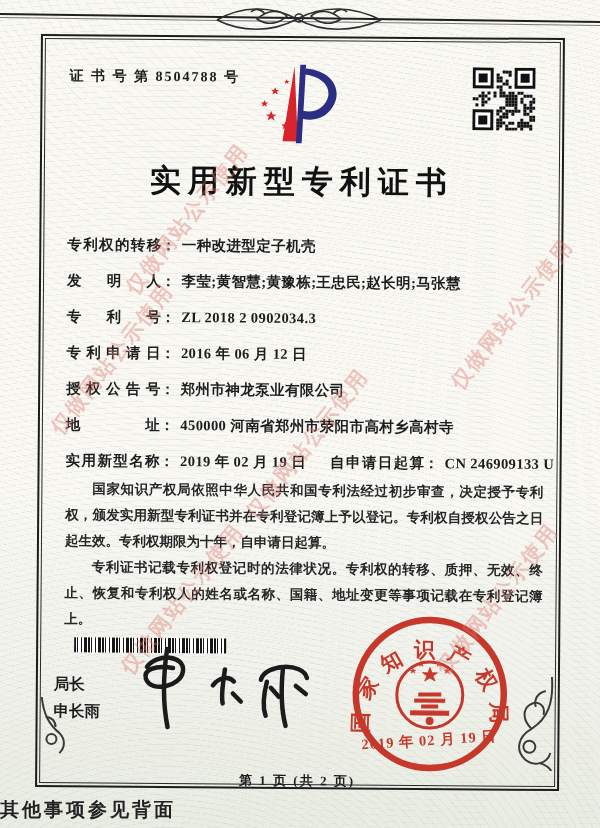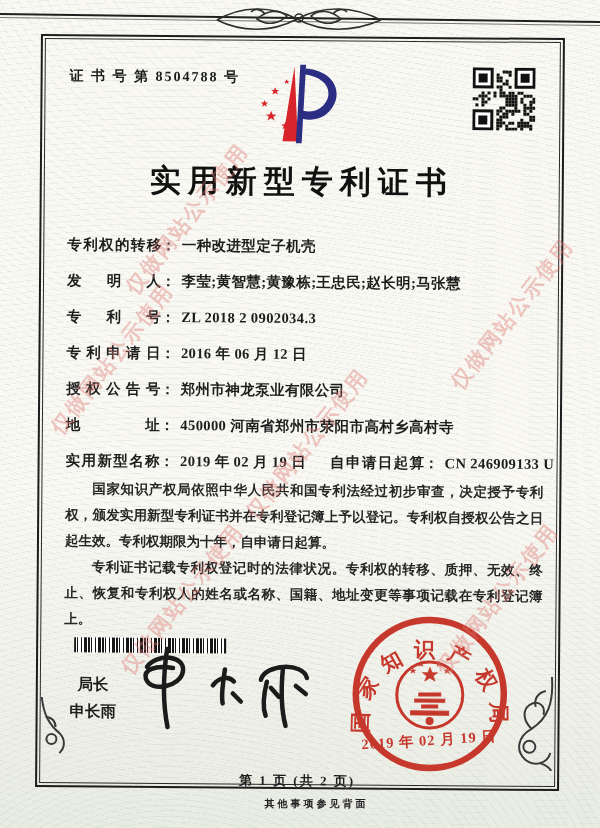--- a/index.html
+++ b/index.html
@@ -41,27 +41,27 @@
   .val{margin-left:6px;letter-spacing:.4px;}
   .g2{margin-left:24px;}
   
   .paras{position:absolute;left:26px;right:16px;top:440px;font-size:13.5px;line-height:1.92;font-weight:600;color:#262626;}
   .paras p{margin:0;text-indent:2em;text-align:justify;}
   
   .barcode{
     position:absolute;left:36px;top:601px;width:152px;height:15px;
     background:repeating-linear-gradient(90deg,#161616 0 2px,#fdfdfd 2px 3px,#161616 3px 4px,#fdfdfd 4px 7px,#161616 7px 8px,#fdfdfd 8px 10px,#161616 10px 13px,#fdfdfd 13px 14px);
   }
-  .signer{position:absolute;left:32px;top:634px;font-family:"Liberation Sans","DejaVu Sans",sans-serif;font-weight:bold;font-size:15.5px;line-height:27px;text-align:center;}
+  .signer{position:absolute;left:16px;top:634px;font-family:"Liberation Sans","DejaVu Sans",sans-serif;font-weight:bold;font-size:15.5px;line-height:27px;}
   .autograph{position:absolute;left:95px;top:600px;}
   
   .seal{position:absolute;left:307px;top:570px;}
   
   .pagenum{position:absolute;left:0;right:0;top:734px;text-align:center;font-size:13px;font-weight:600;letter-spacing:2px;}
-  .backnote{position:absolute;left:0;right:0;top:797px;text-align:center;font-size:10px;font-weight:600;letter-spacing:3px;color:#222;padding-left:33px;}
+  .backnote{position:absolute;left:0;right:0;top:797px;text-align:left;font-size:19px;font-weight:600;letter-spacing:3px;color:#222;}
   
   .wm{
     position:absolute;white-space:nowrap;font-size:21px;font-weight:bold;letter-spacing:2px;
     color:rgba(222,118,112,.40);transform:rotate(-52deg);pointer-events:none;z-index:5;
   }
   
   .orn-br{position:absolute;right:2px;bottom:14px;}
   .orn-bl{position:absolute;left:2px;bottom:24px;}
 </style>
 </head>

